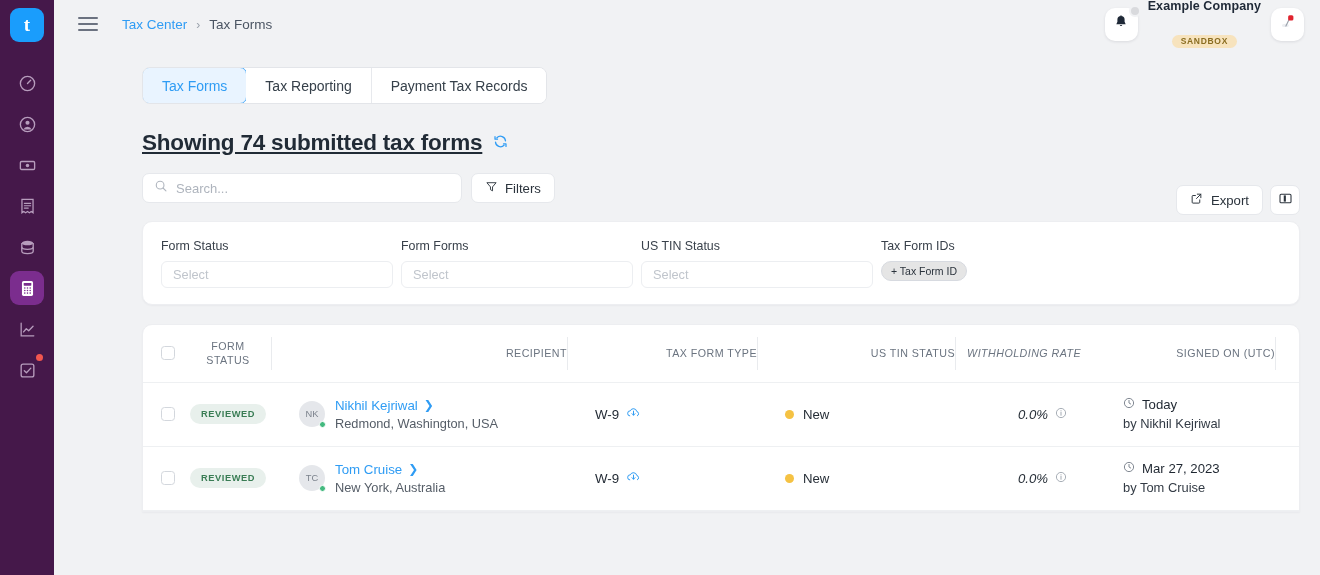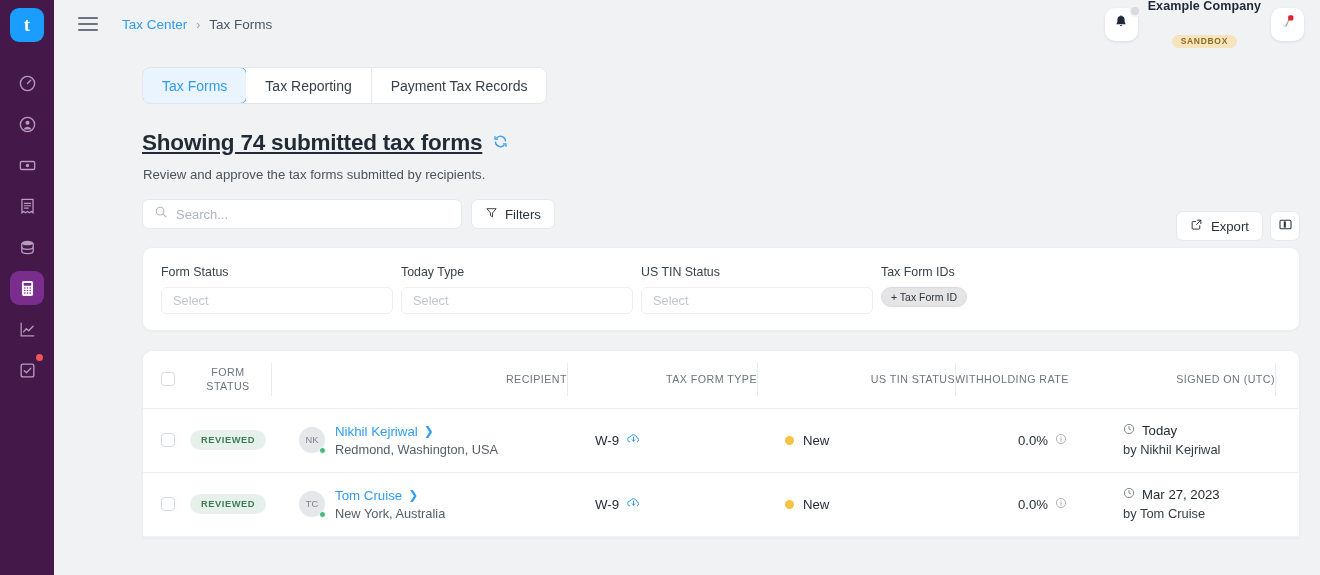--- a/index.html
+++ b/index.html
@@ -176,21 +176,21 @@
   }
   thead th.div::before {
     content: ""; position: absolute; left: 0; top: 12px; bottom: 12px;
     width: 1px; background: #e9ebee;
   }
   .c-check { width: 42px; padding-left: 18px !important; }
   .c-status { width: 86px; text-align: center !important; }
   .c-recip { width: 296px; padding-left: 14px !important; }
   .c-type { width: 190px; padding-left: 14px !important; }
   .c-tin { width: 198px; padding-left: 14px !important; }
-  .c-rate { width: 140px; text-align: left; padding-right: 14px !important; }
+  .c-rate { width: 140px; text-align: right; padding-right: 14px !important; font-style: italic; }
   .c-signed { width: 180px; padding-left: 14px !important; }
   .c-actions { width: 86px; padding-left: 14px !important; }
 
   .chk {
     width: 14px; height: 14px; border: 1.5px solid #d3d7dd;
     border-radius: 3.5px; background: #fff; display: block;
   }
   tbody td {
     padding: 0; height: 64px; vertical-align: middle;
     border-bottom: 1px solid #eef0f2; font-size: 13.2px; color: #252d36;
@@ -376,21 +376,20 @@
       <div class="page-title">Showing 74 submitted tax forms</div>
       <span>
         <svg width="15" height="15" viewBox="0 0 24 24">
             <path d="M20 11a8 8 0 0 0-13.7-5" fill="none" stroke="#2f9cf4" stroke-width="2" stroke-linecap="round"></path>
             <path d="M4 13a8 8 0 0 0 13.7 5" fill="none" stroke="#2f9cf4" stroke-width="2" stroke-linecap="round"></path>
             <path d="M3.2 4.2v4h4" fill="none" stroke="#2f9cf4" stroke-width="2" stroke-linecap="round" stroke-linejoin="round"></path>
             <path d="M20.8 19.8v-4h-4" fill="none" stroke="#2f9cf4" stroke-width="2" stroke-linecap="round" stroke-linejoin="round"></path>
           </svg>
       </span>
     </div>
-    <div class="subtitle">Review and approve the tax forms submitted by recipients.</div>
 
     
     <div class="search-row">
       <div class="search-box">
         <span>
           <svg width="14" height="14" viewBox="0 0 24 24">
               <circle cx="10.5" cy="10.5" r="6.6" fill="none" stroke="#b0b6bf" stroke-width="1.9"></circle>
               <path d="M15.4 15.4L20.5 20.5" stroke="#b0b6bf" stroke-width="1.9" stroke-linecap="round"></path>
             </svg>
         </span>
@@ -428,21 +427,21 @@
       </div>
     </div>
 
     
     <div class="filter-panel">
       <div class="fcol">
         <div class="flabel">Form Status</div>
         <div class="fselect">Select</div>
       </div>
       <div class="fcol">
-        <div class="flabel">Today Type</div>
+        <div class="flabel">Form Forms</div>
         <div class="fselect">Select</div>
       </div>
       <div class="fcol">
         <div class="flabel">US TIN Status</div>
         <div class="fselect">Select</div>
       </div>
       <div class="fcol tiny">
         <div class="flabel">Tax Form IDs</div>
         <div class="tag-btn">+ Tax Form ID</div>
       </div>

